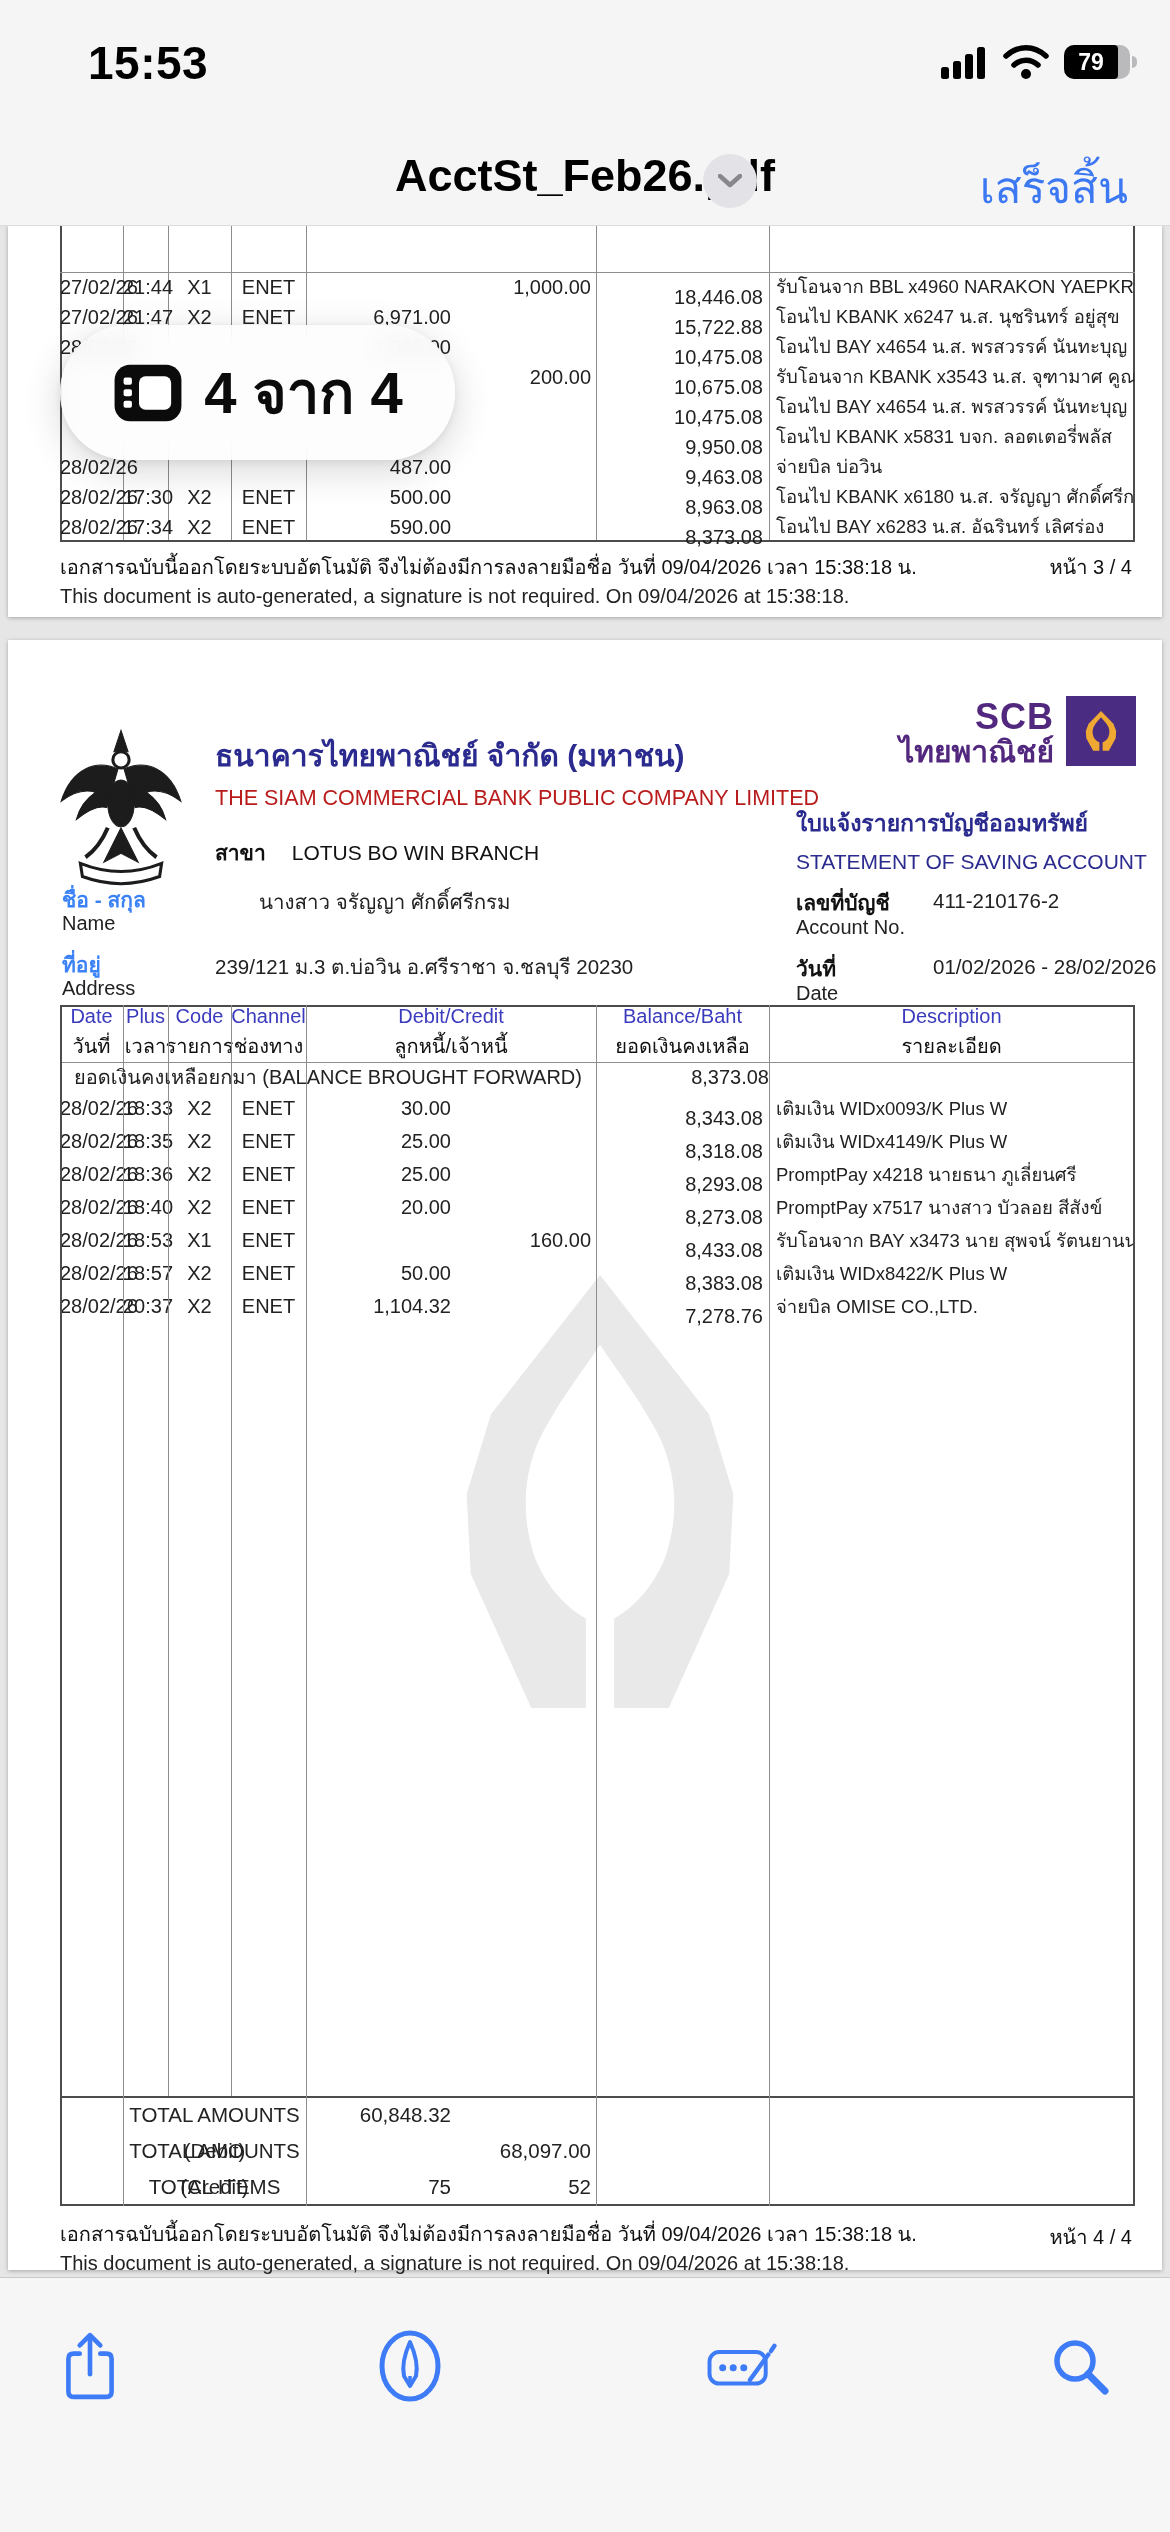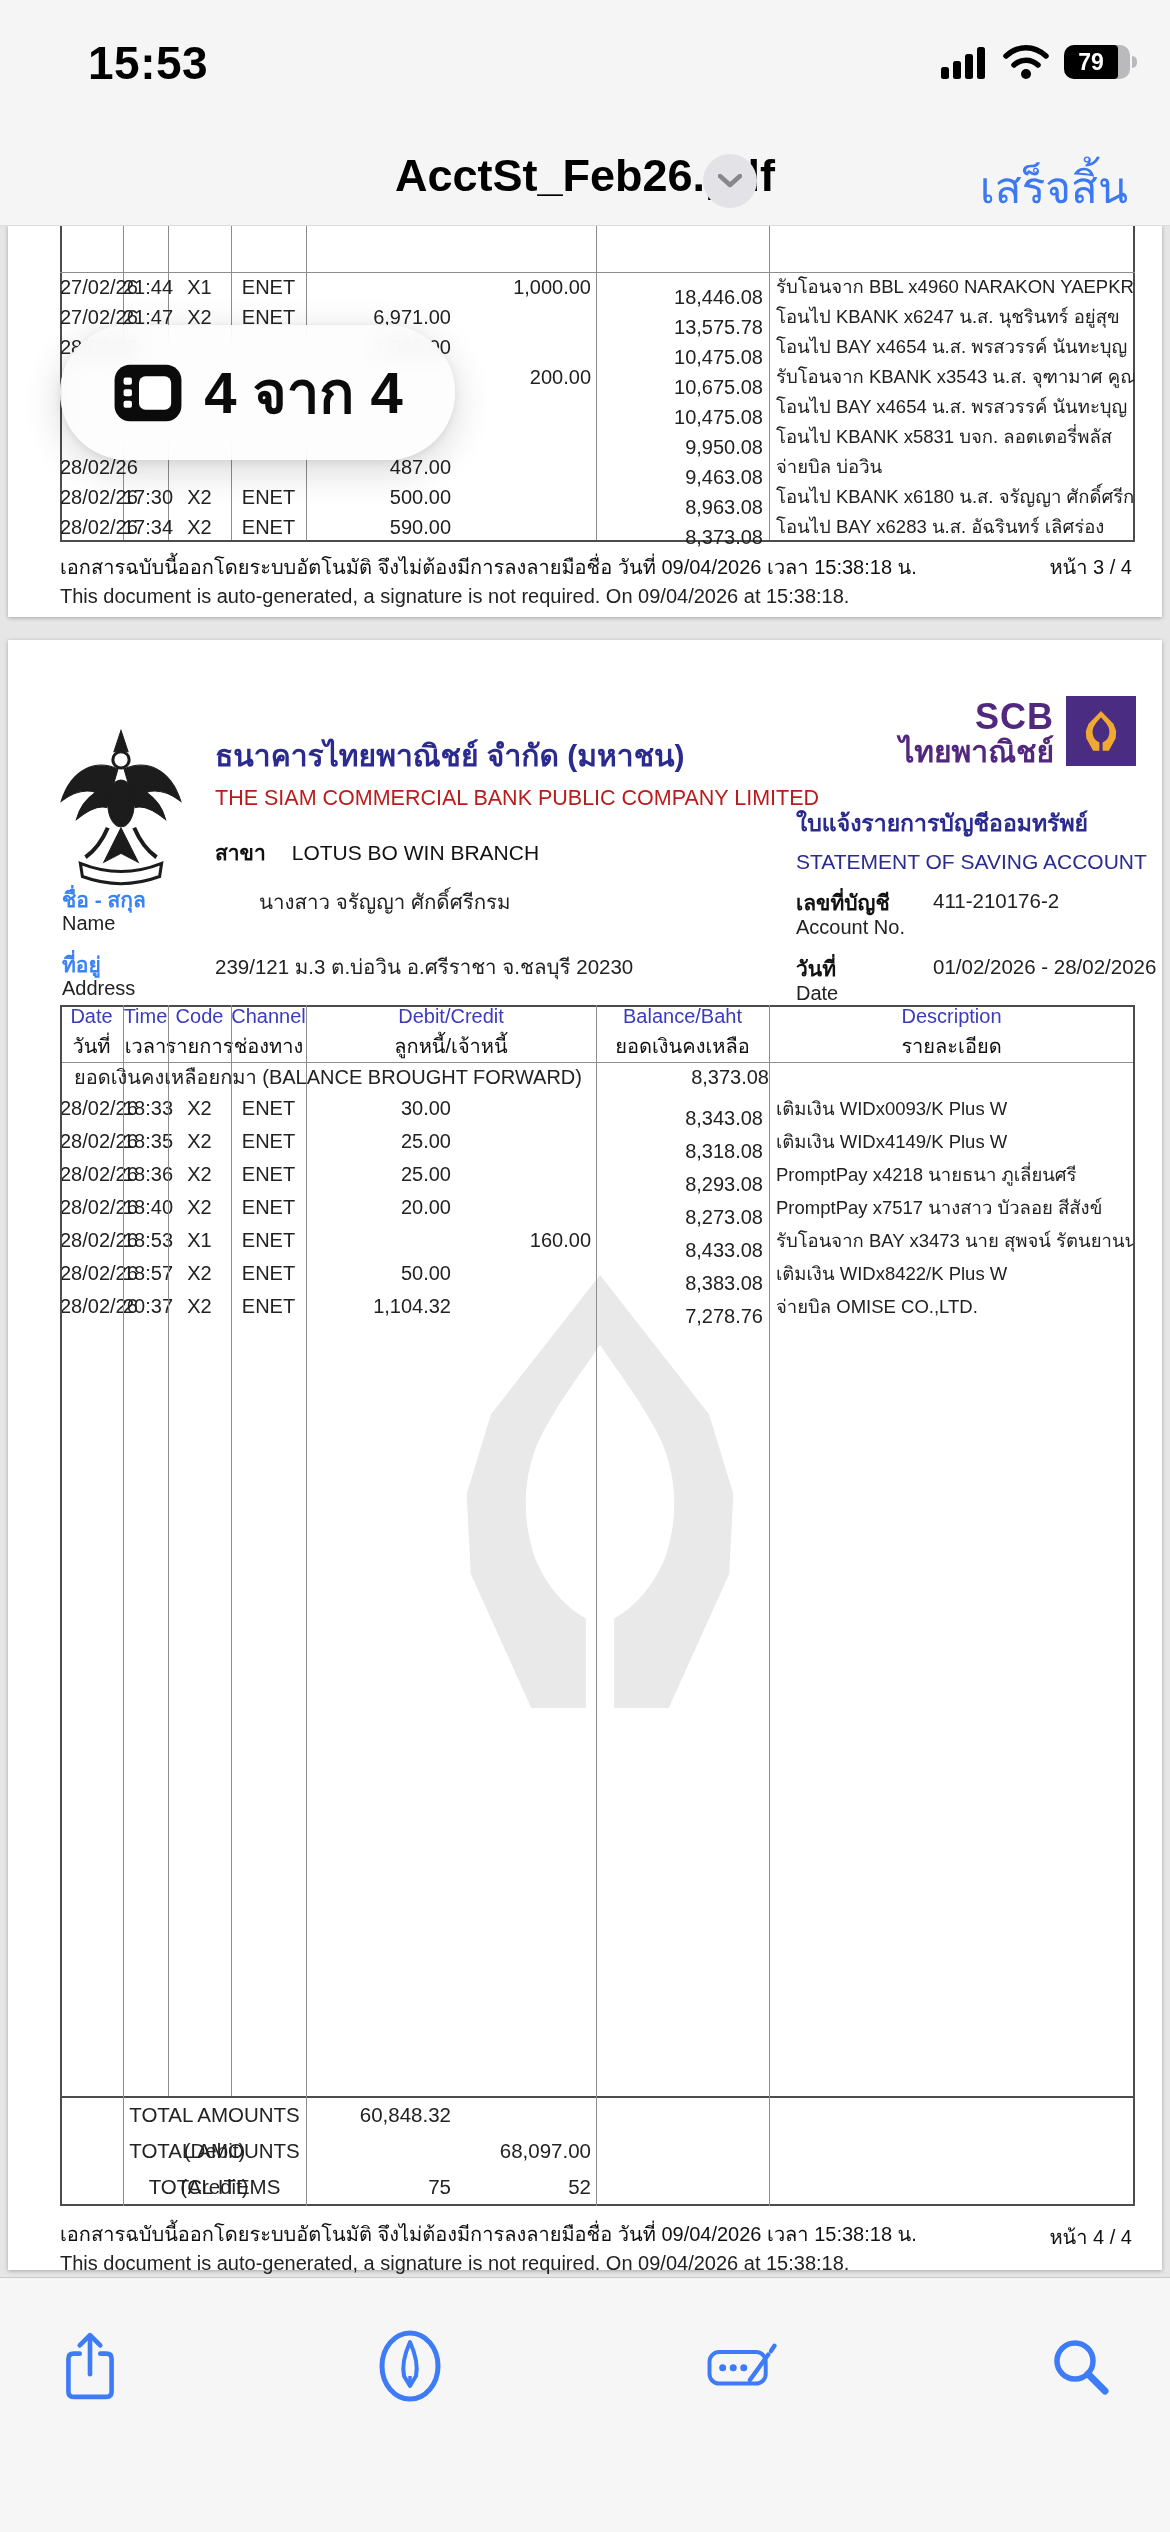--- a/index.html
+++ b/index.html
@@ -105,21 +105,21 @@
               <div class="desc">รับโอนจาก BBL x4960 NARAKON YAEPKRATHOK</div>
             </div>
 
             <div class="row r30">
               <div class="c">27/02/26</div>
               <div class="c">21:47</div>
               <div class="c">X2</div>
               <div class="c">ENET</div>
               <div class="num">6,971.00</div>
               <div class="num"></div>
-              <div class="bal">13,575.78</div>
+              <div class="bal">15,722.88</div>
               <div class="desc">โอนไป KBANK x6247 น.ส. นุชรินทร์ อยู่สุข</div>
             </div>
 
             <div class="row r30">
               <div class="c">28/02/26</div>
               <div class="c"></div>
               <div class="c"></div>
               <div class="c"></div>
               <div class="num">1,000.00</div>
               <div class="num"></div>
@@ -275,21 +275,21 @@
         <div class="vl" style="left:536px;height:1201px;"></div>
         <div class="vl" style="left:709px;height:1201px;"></div>
         <div class="vl dark" style="left:1073px;height:1201px;"></div>
 
         <div class="hdr">
           <div class="cell">
               <span class="en">Date</span>
               <span class="th">วันที่</span>
             </div>
           <div class="cell">
-              <span class="en">Time</span>
+              <span class="en">Plus</span>
               <span class="th">เวลา</span>
             </div>
           <div class="cell">
               <span class="en">Code</span>
               <span class="th">รายการ</span>
             </div>
           <div class="cell">
               <span class="en">Channel</span>
               <span class="th">ช่องทาง</span>
             </div>

